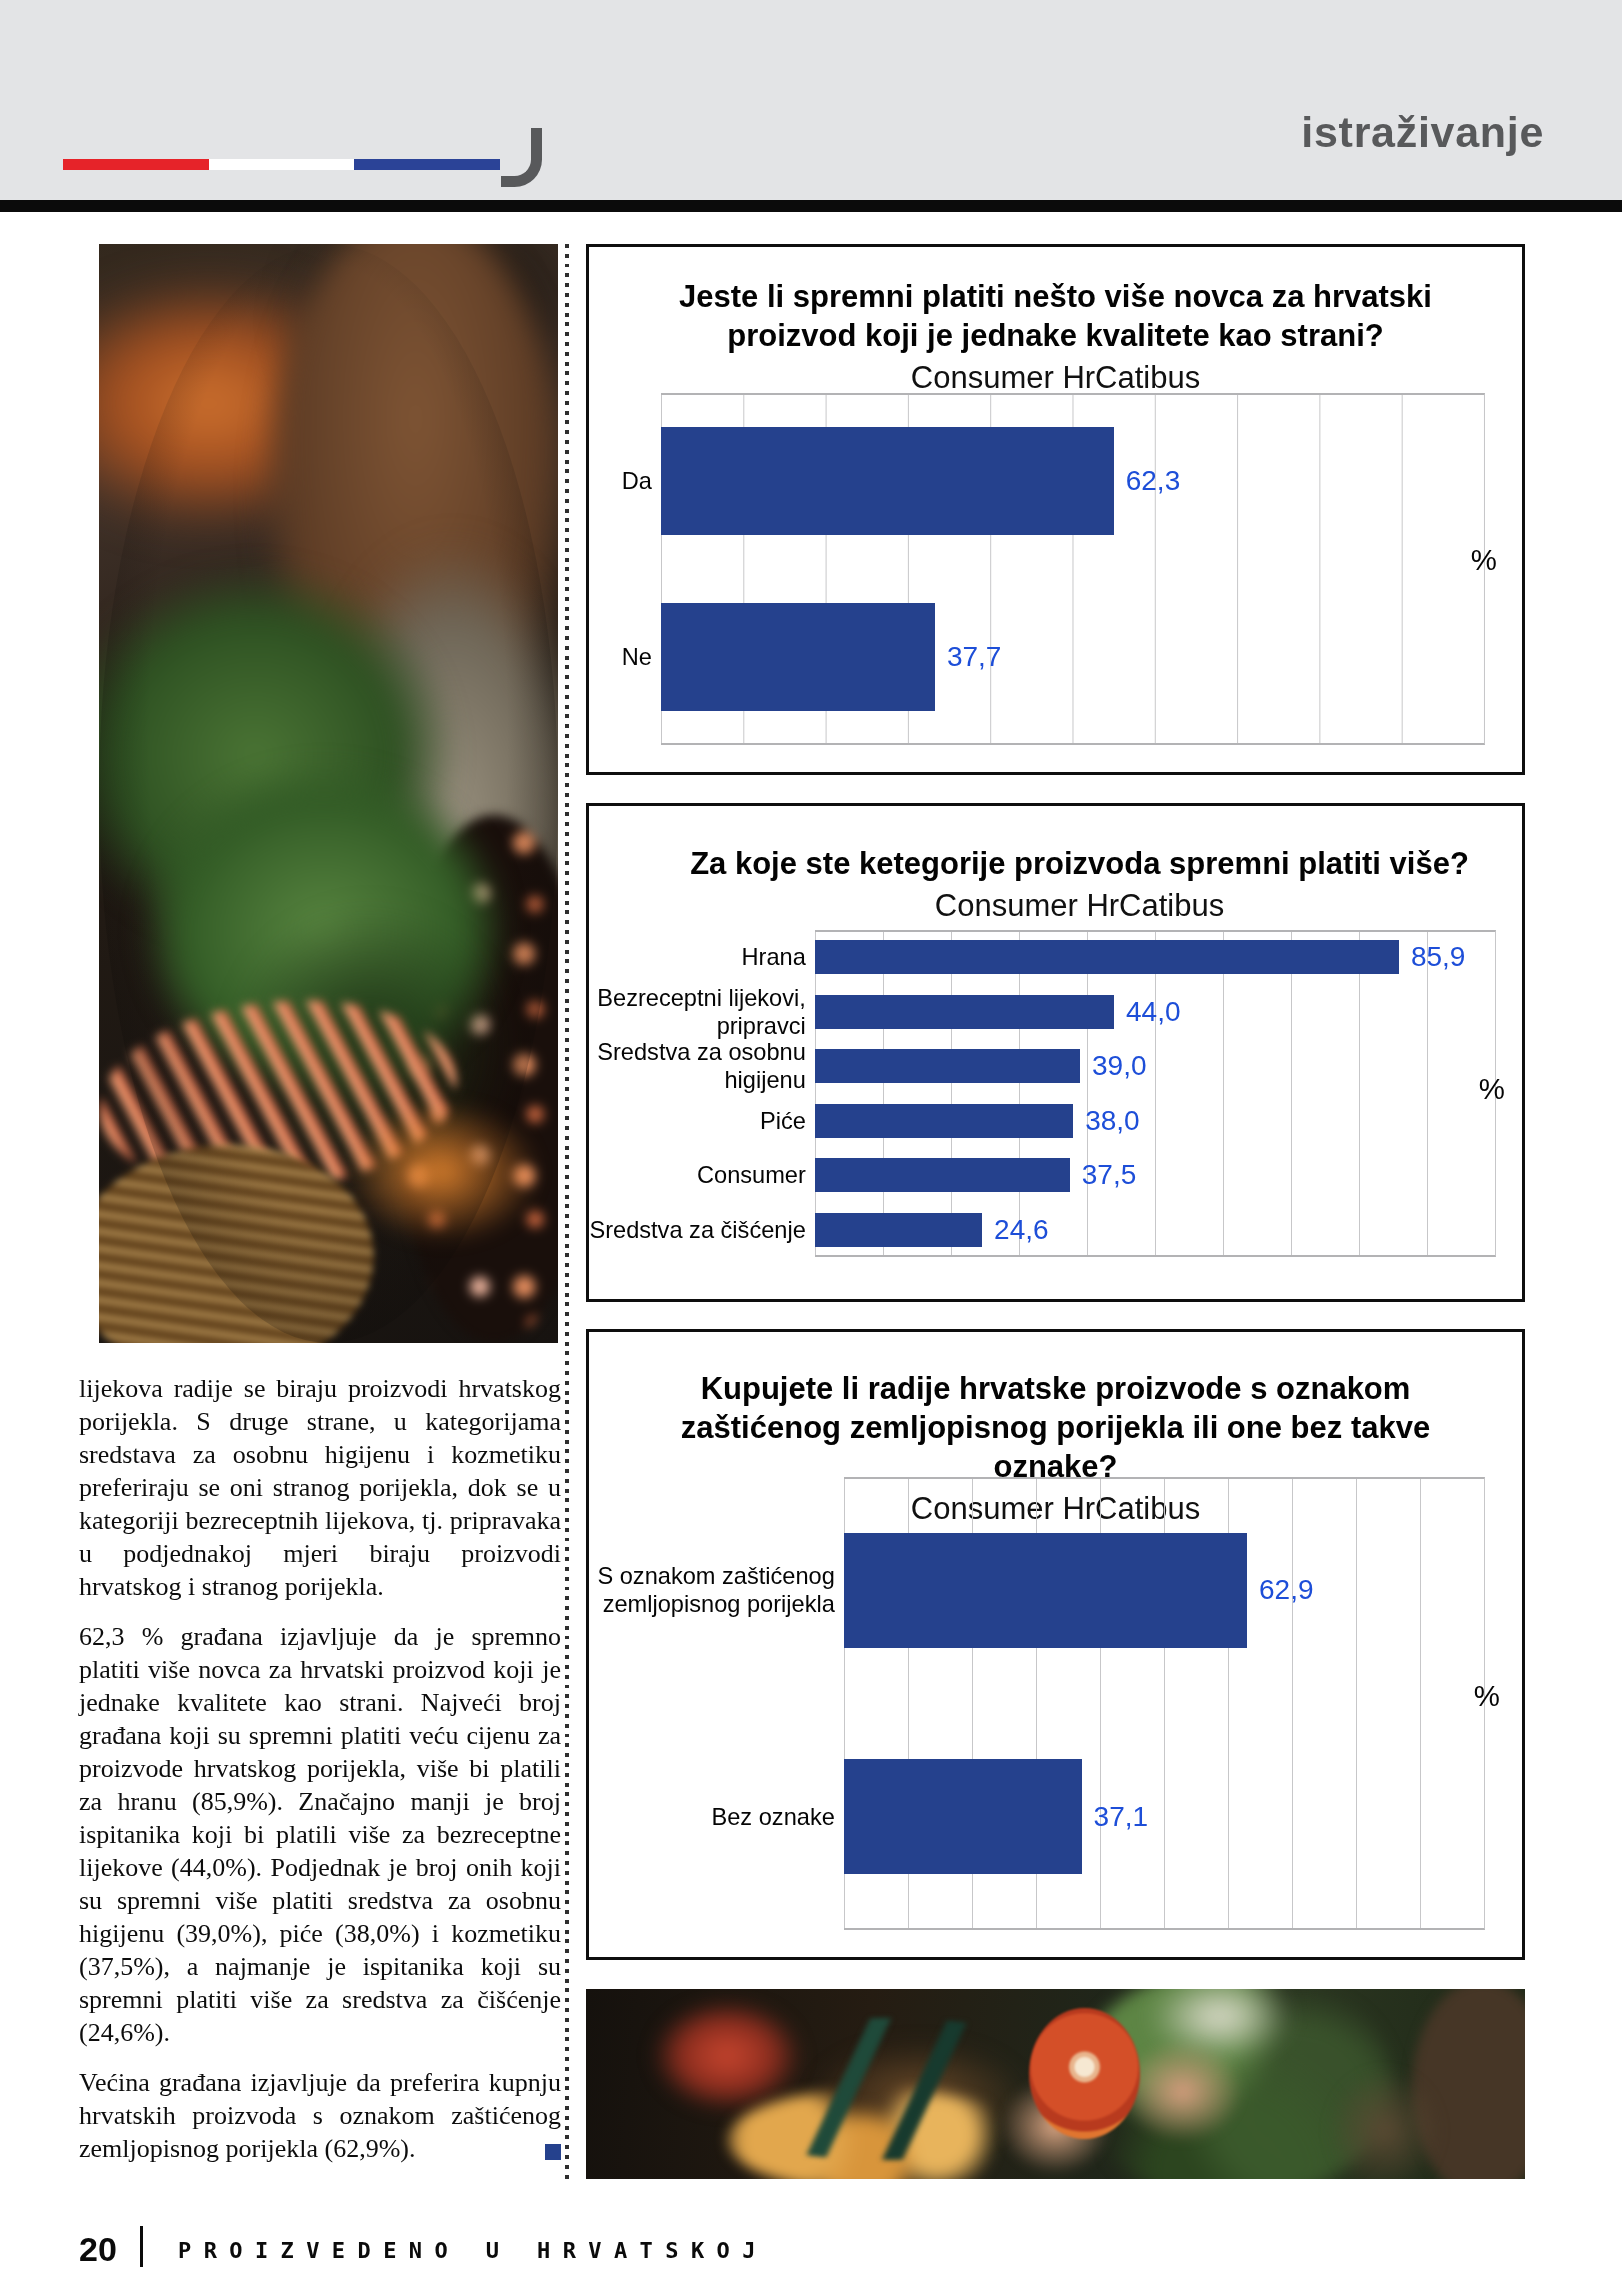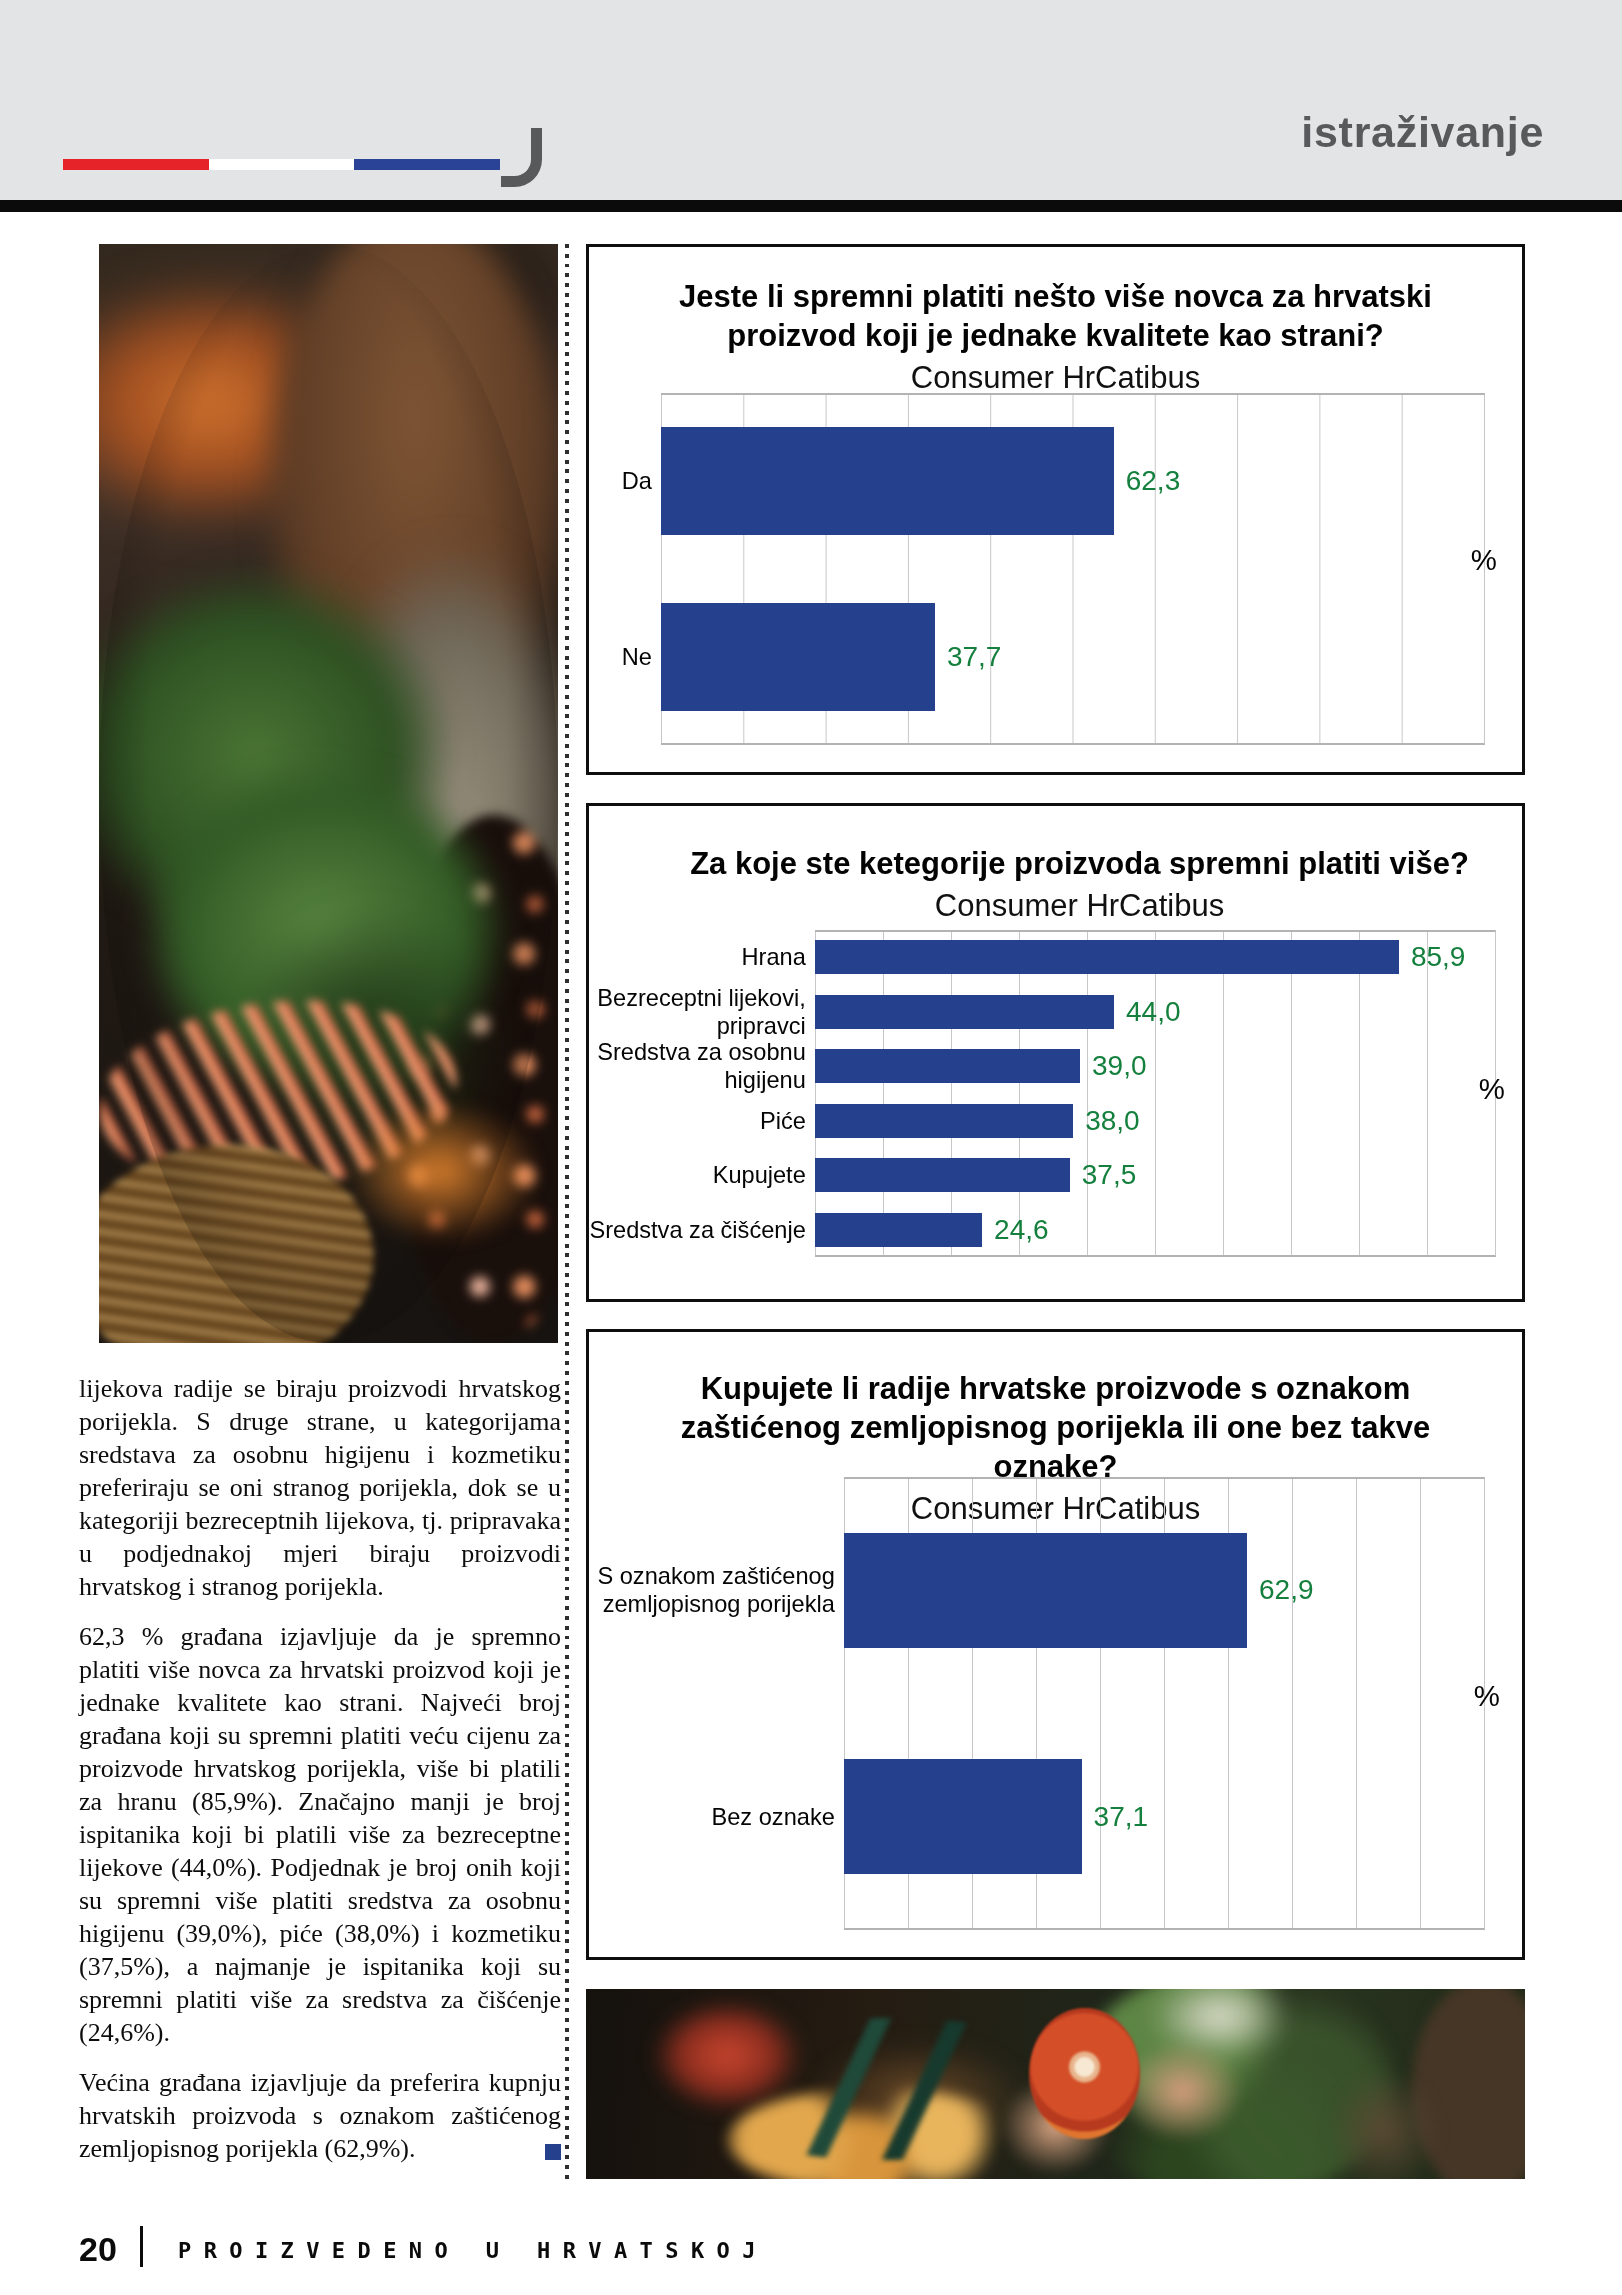--- a/index.html
+++ b/index.html
@@ -83,21 +83,21 @@
   .c2 .rows{left:0;top:124px;width:906px;height:327px;}
   .c3 .rows{left:0;top:145px;width:896px;height:453px;}
   .c1{--gutter:72px;--barh:108px;}
   .c2{--gutter:226px;--barh:34px;}
   .c3{--gutter:255px;--barh:115px;}
   .crow{flex:1;display:flex;align-items:center;min-height:0;}
   .clabel{width:var(--gutter);box-sizing:border-box;text-align:right;padding-right:9.2px;
       font-size:23.6px;line-height:28px;color:#050505;}
   .ctrack{flex:1;height:100%;display:flex;align-items:center;position:relative;}
   .cbar{height:var(--barh);background:#25418d;flex:none;}
-  .cval{font-size:28px;margin-left:11.8px;color:#15803d;white-space:nowrap;}
+  .cval{font-size:28px;margin-left:11.8px;color:#1d4ed8;white-space:nowrap;}
   .pct{position:absolute;font-size:29.4px;color:#050505;}
   .c1 .pct{right:25px;top:296px;}
   .c2 .pct{right:17px;top:266px;}
   .c3 .pct{right:22px;top:347px;}
 
   
   .photo2{left:586px;top:1989px;width:939px;height:190px;
       background:linear-gradient(95deg,#15110d 0%,#251c12 30%,#20261a 55%,#2a3520 75%,#1f2817 100%);}
   .m-red{left:7%;top:6%;width:16%;height:58%;background:radial-gradient(closest-side,#c7452e,#8e2e1f 60%,rgba(0,0,0,0));filter:blur(9.2px);}
   .m-crate{left:24%;top:28%;width:23%;height:58%;background:radial-gradient(closest-side,#6b4a28,rgba(0,0,0,0));filter:blur(10.5px);}
@@ -219,21 +219,21 @@
           </div>
         </div>
         <div class="crow">
           <div class="clabel">Piće</div>
           <div class="ctrack">
             <div class="cbar" style="width: 38%;"></div>
             <span class="cval">38,0</span>
           </div>
         </div>
         <div class="crow">
-          <div class="clabel">Kupujete</div>
+          <div class="clabel">Consumer</div>
           <div class="ctrack">
             <div class="cbar" style="width: 37.5%;"></div>
             <span class="cval">37,5</span>
           </div>
         </div>
         <div class="crow">
           <div class="clabel">Sredstva za čišćenje</div>
           <div class="ctrack">
             <div class="cbar" style="width: 24.6%;"></div>
             <span class="cval">24,6</span>

